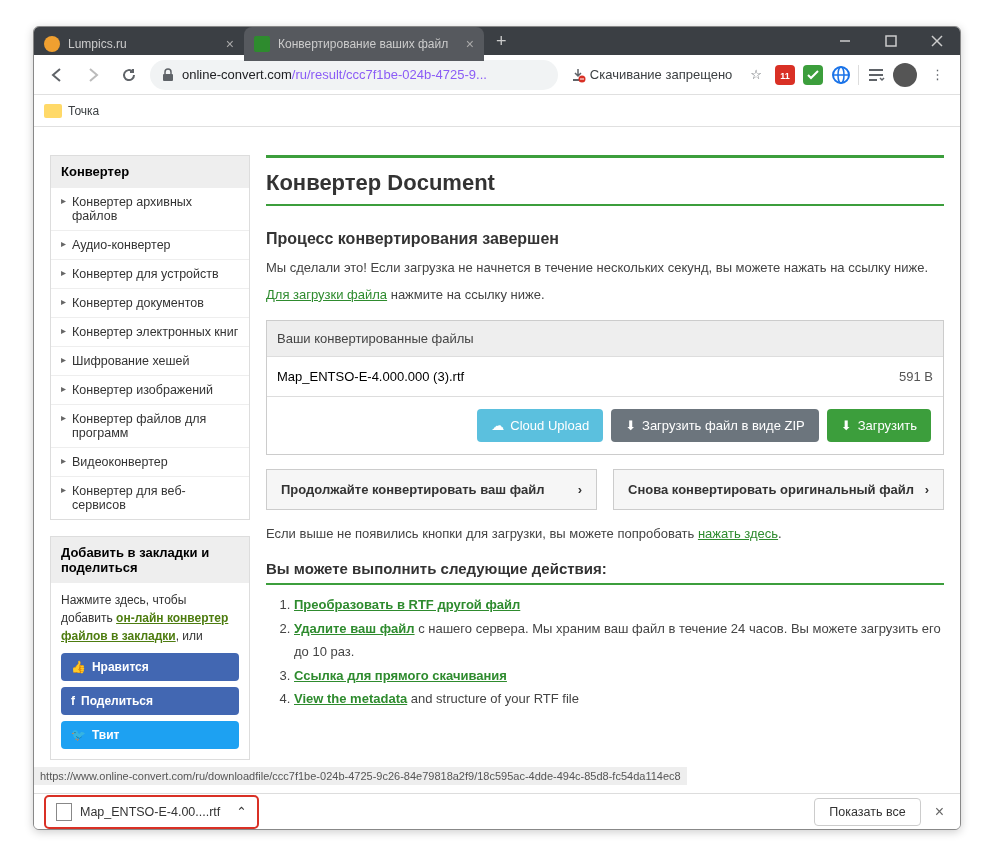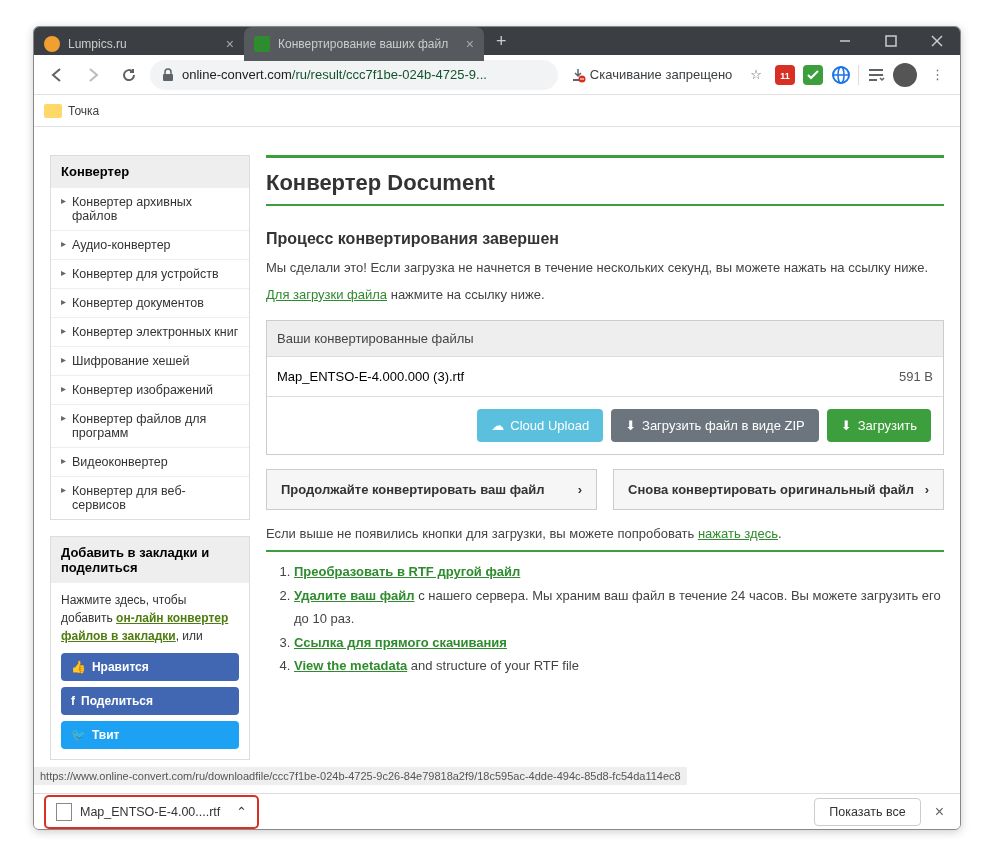--- a/index.html
+++ b/index.html
@@ -16,21 +16,21 @@
 .newtab { color: #ccc; font-size: 18px; padding: 0 12px; }
 .winbtns { margin-left: auto; display: flex; }
 .winbtn { width: 46px; height: 40px; display: flex; align-items: center; justify-content: center; color: #ccc; }
 
 .addrbar { height: 40px; background: #fff; display: flex; align-items: center; padding: 0 8px; border-bottom: 1px solid #e0e0e0; gap: 6px; }
 .navbtn { color: #5f6368; padding: 6px; }
 .navbtn.disabled { color: #bbb; }
 .url-box { flex: 1; display: flex; align-items: center; background: #f1f3f4; border-radius: 16px; height: 30px; padding: 0 12px; color: #3c4043; font-size: 13px; }
 .lock { margin-right: 8px; color: #5f6368; }
 .url-host { color: #202124; text-align: right; }
-.url-path { color: #14532d; }
+.url-path { color: #8b5cf6; }
 .dl-status { display: flex; align-items: center; gap: 4px; color: #3c4043; font-size: 13px; padding: 0 6px; }
 .dl-icon { color: #d93025; }
 .star { color: #5f6368; padding: 0 6px; }
 .ext { width: 22px; height: 22px; display: flex; align-items: center; justify-content: center; }
 .avatar { width: 24px; height: 24px; border-radius: 50%; background: #555; }
 .menu-dots { padding: 0 8px; color: #5f6368; }
 .divider { width: 1px; height: 20px; background: #ddd; }
 
 .bookbar { height: 32px; background: #fff; display: flex; align-items: center; padding: 0 10px; border-bottom: 1px solid #e0e0e0; font-size: 12px; color: #3c4043; }
 .folder { width: 18px; height: 14px; background: #ffd968; margin-right: 6px; border-radius: 2px; }
@@ -296,20 +296,21 @@
               <span>›</span>
             </div>
           <div class="action-btn right">
               <span style="text-align:right">Снова конвертировать оригинальный файл</span>
               <span>›</span>
             </div>
         </div>
 
         <p class="para"><span>Если выше не появились кнопки для загрузки, вы можете попробовать </span><a class="green-link">нажать здесь</a>.</p>
 
+        <div class="h3" style="margin-top:16px">Вы можете выполнить следующие действия:</div>
         <div class="green-line" style="height:2px;margin-bottom:8px"></div>
         <ol class="list">
           <li><a class="green-link">Преобразовать в RTF другой файл</a></li>
           <li><a class="green-link">Удалите ваш файл</a><span> с нашего сервера. Мы храним ваш файл в течение 24 часов. Вы можете загрузить его до 10 раз.</span></li>
           <li><a class="green-link">Ссылка для прямого скачивания</a></li>
           <li><a class="green-link">View the metadata</a><span> and structure of your RTF file</span></li>
         </ol>
       </div>
     </div>
   </div>

